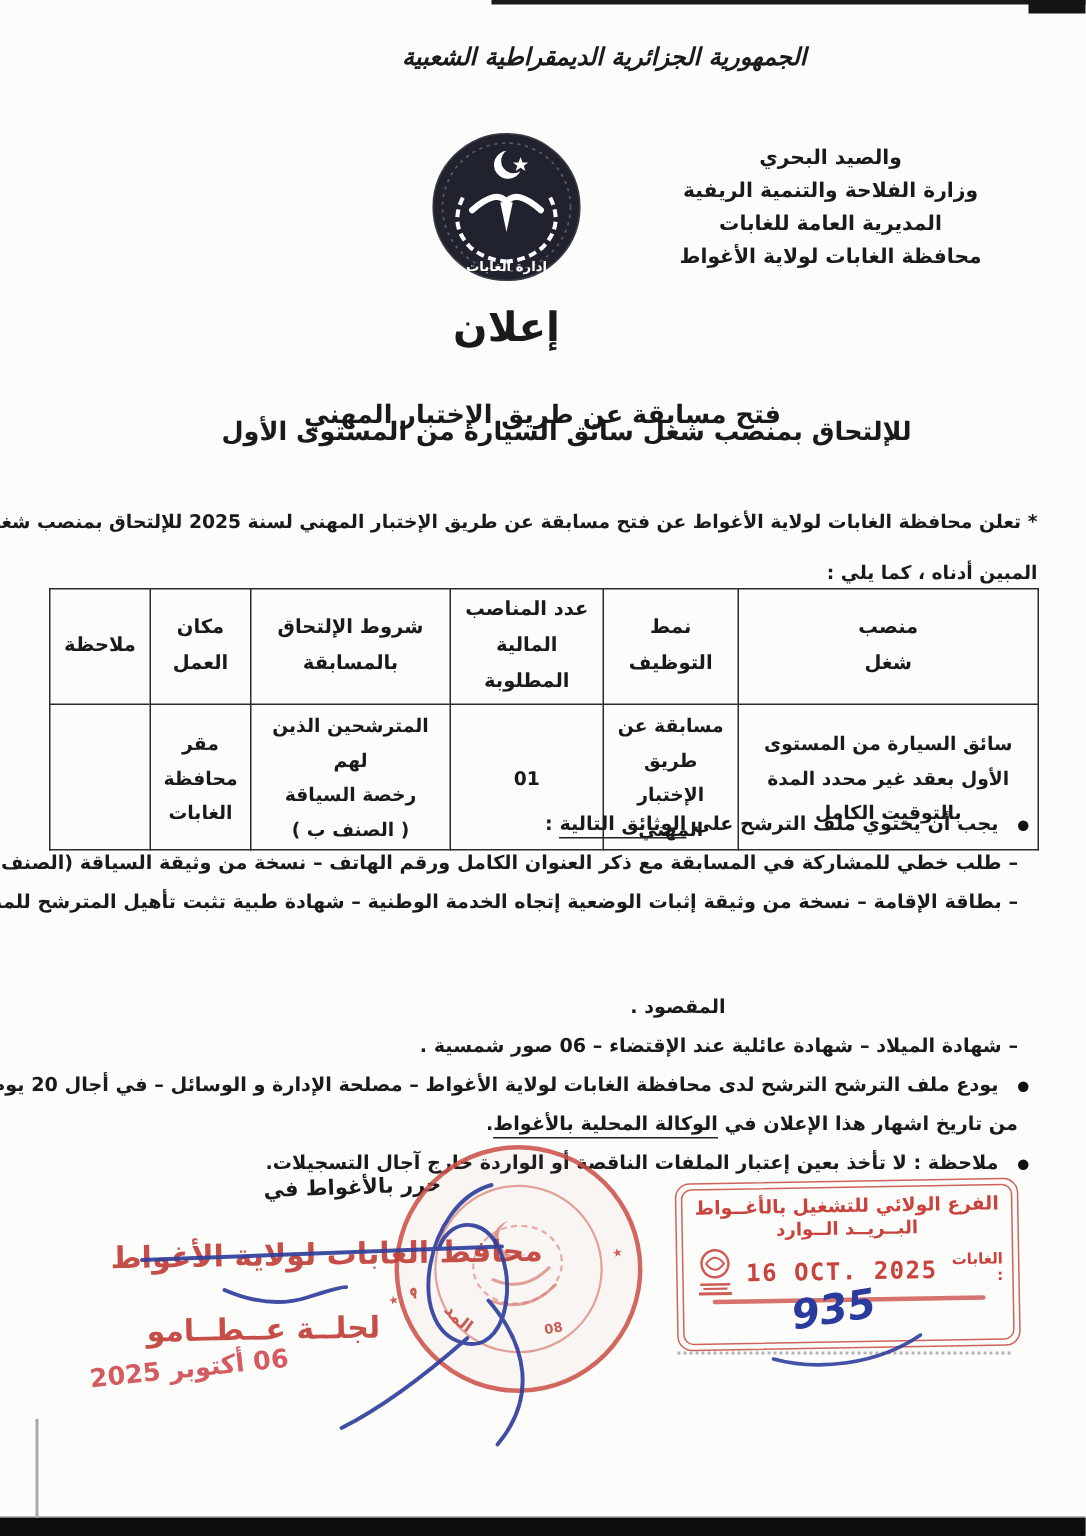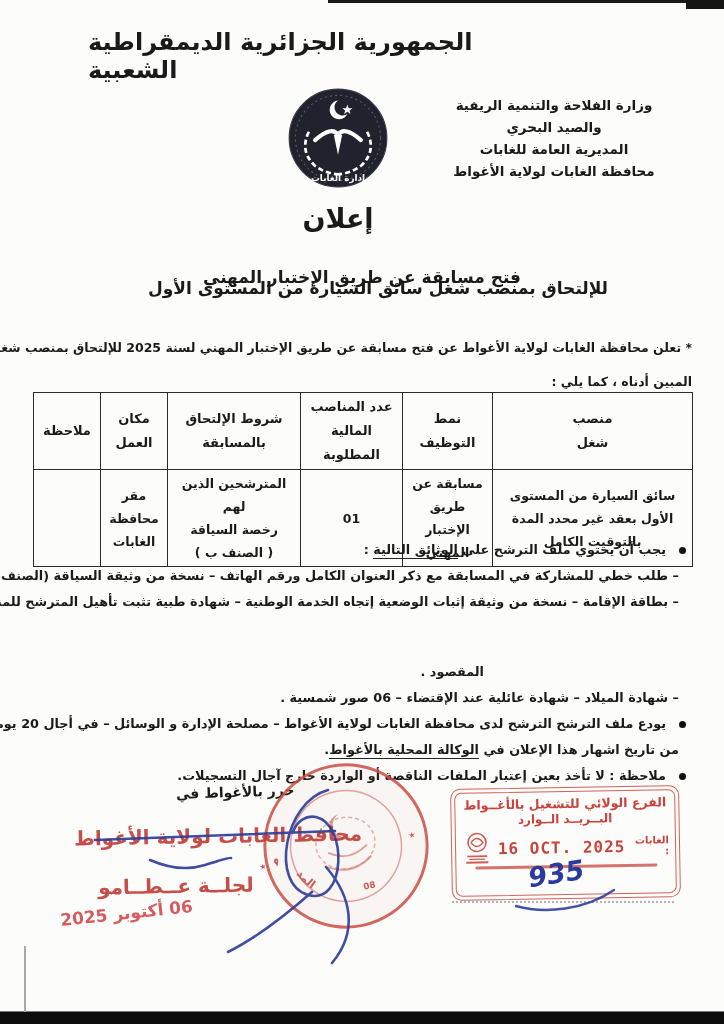--- a/index.html
+++ b/index.html
@@ -11,21 +11,21 @@
   }
   .abs{position:absolute;}
 
   
   .top-edge{top:0;left:328px;width:396px;height:3px;background:#1a1a1a;}
   .top-corner{top:0;left:686px;width:38px;height:9px;background:#141414;}
   .bottom-bar{bottom:0;left:0;width:724px;height:12px;background:#0d0d0d;box-shadow:0 -1px 0 #777;}
   .left-edge{left:24px;top:946px;width:2px;height:66px;background:#a9a9a9;}
 
   
-  .country-title{top:28px;left:88px;width:450px;text-align:left;font-size:24px;font-weight:bold;letter-spacing:.5px;}
+  .country-title{top:28px;left:88px;width:450px;text-align:right;font-size:16px;font-weight:bold;letter-spacing:.5px;font-style:italic;}
   .ministry{top:94px;left:408px;width:292px;text-align:center;font-size:13.5px;font-weight:bold;line-height:22px;}
   .emblem{top:86px;left:286px;width:104px;height:104px;}
 
   
   .ann-title{top:203px;left:0;width:676px;text-align:center;font-size:27px;font-weight:bold;}
   .ann-l1{top:249px;left:0;width:724px;text-align:center;font-size:17px;font-weight:bold;margin-top:18px;}
   .ann-l2{top:278px;left:16px;width:724px;text-align:center;font-size:17px;font-weight:bold;}
 
   
   .intro{top:331px;left:33px;width:659px;font-size:12.5px;font-weight:bold;}
@@ -89,22 +89,22 @@
     <polygon fill="#fff" points="59,18 60.3,21.4 63.9,21.4 61.1,23.5 62.1,26.9 59,24.8 55.9,26.9 56.9,23.5 54.1,21.4 57.7,21.4"></polygon>
     <path d="M 28,52 Q 44,38 50,47 Q 56,38 72,52" fill="none" stroke="#fff" stroke-width="4" stroke-linecap="round"></path>
     <polygon points="46,47 54,47 50,66" fill="#fff"></polygon>
     <path d="M 22,44 Q 13,62 27,76 Q 37,84 50,85" fill="none" stroke="#fff" stroke-width="2.6" stroke-dasharray="5 3"></path>
     <path d="M 78,44 Q 87,62 73,76 Q 63,84 50,85" fill="none" stroke="#fff" stroke-width="2.6" stroke-dasharray="5 3"></path>
     <text x="50" y="91" fill="#fff" font-size="8.5" text-anchor="middle" font-weight="bold">إدارة الغابات</text>
   </svg>
 </div>
 
 <div class="abs ministry">
+  <div>والصيد البحري</div>
   <div>وزارة الفلاحة والتنمية الريفية</div>
-  <div>والصيد البحري</div>
   <div>المديرية العامة للغابات</div>
   <div>محافظة الغابات لولاية الأغواط</div>
 </div>
 
 <div class="abs ann-title">إعلان</div>
 <div class="abs ann-l1">فتح مسابقة عن طريق الإختبار المهني</div>
 <div class="abs ann-l2">للإلتحاق بمنصب شغل سائق السيارة من المستوى الأول</div>
 
 <div class="abs intro">
   <div class="ln">* تعلن محافظة الغابات لولاية الأغواط عن فتح مسابقة عن طريق الإختبار المهني لسنة 2025 للإلتحاق بمنصب شغل محرر</div>

